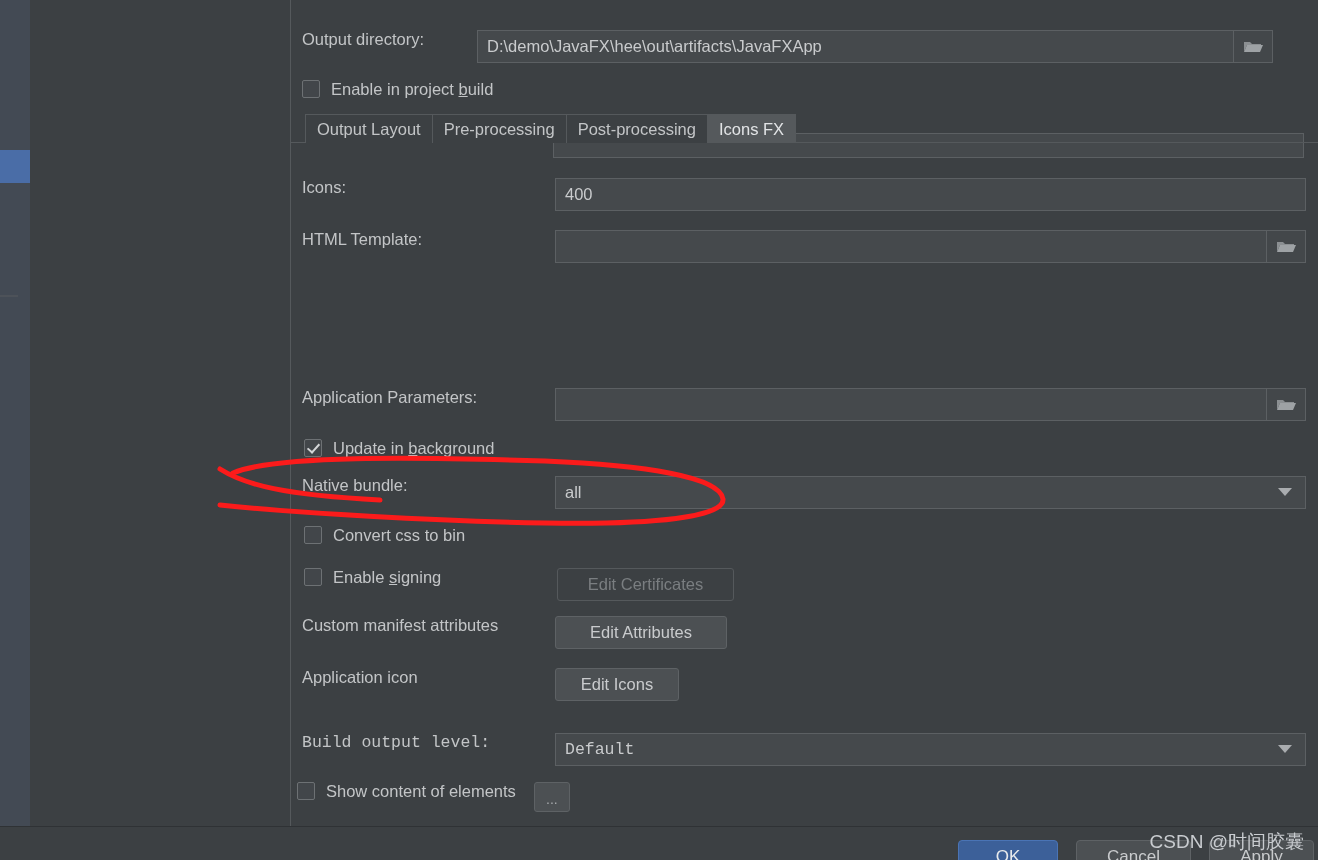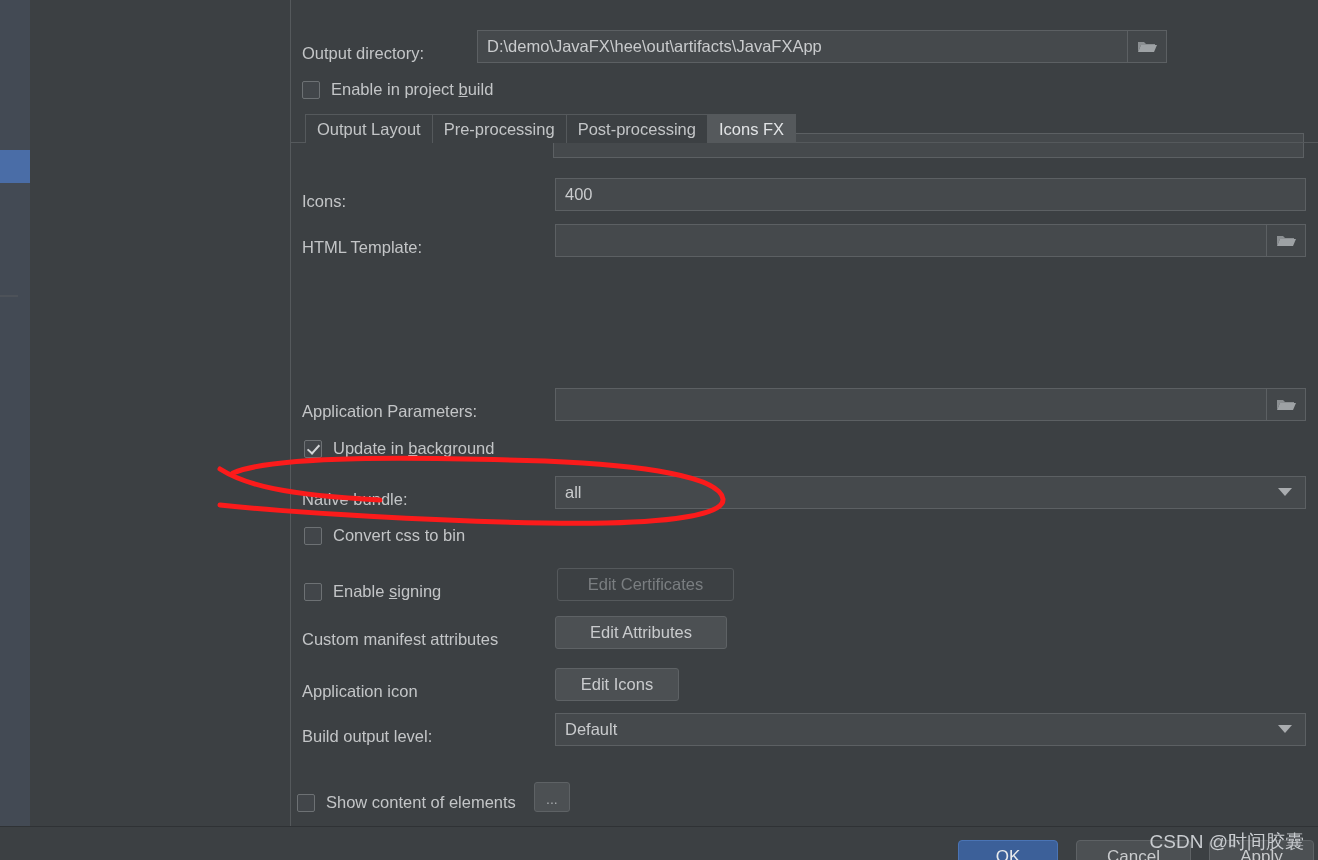--- a/index.html
+++ b/index.html
@@ -62,21 +62,21 @@
     background: #3c4043;
     overflow: hidden;
   }
 
   
   .row {
     position: absolute;
     left: 0;
     width: 1027px;
     display: flex;
-    align-items: flex-end;
+    align-items: flex-start;
   }
   .lbl {
     font-size: 16.5px;
     color: #c3c5c7;
     white-space: nowrap;
   }
   .lbl u { text-decoration: underline; }
 
   
   .field {
@@ -264,21 +264,21 @@
     <div class="rail-line"></div>
   </div>
 
   <div class="left-pane"></div>
   <div class="pane-divider"></div>
 
   <div class="content">
 
     <div class="row" style="top:30px;">
       <div class="lbl" style="width:175px; margin-left:11px;">Output directory:</div>
-      <div class="field" style="width:690px;">
+      <div class="field" style="width:796px;">
         <span>D:\demo\JavaFX\hee\out\artifacts\JavaFXApp</span>
         <span class="browse">
           <svg class="folder-ico" width="20" height="16" viewBox="0 0 20 16">
             <path d="M1 3 h6 l2 2 h9 v1 H4 L1 13 Z" fill="#8b8f92"></path>
             <path d="M1 13 L4 6 h16 l-3 7 Z" fill="#9ea2a5"></path>
           </svg>
         </span>
       </div>
     </div>
 
@@ -299,21 +299,21 @@
       <div class="field empty" style="width:751px; margin-left:262px; height:25px;"></div>
     </div>
 
     <div class="row" style="top:178px;">
       <div class="lbl" style="width:253px; margin-left:11px;">Icons:</div>
       <div class="field" style="width:751px;">
         <span>400</span>
       </div>
     </div>
 
-    <div class="row" style="top:224px;">
+    <div class="row" style="top:230px;">
       <div class="lbl" style="width:253px; margin-left:11px;">HTML Template:</div>
       <div class="field" style="width:751px;">
         <span></span>
         <span class="browse">
           <svg class="folder-ico" width="20" height="16" viewBox="0 0 20 16">
             <path d="M1 3 h6 l2 2 h9 v1 H4 L1 13 Z" fill="#8b8f92"></path>
             <path d="M1 13 L4 6 h16 l-3 7 Z" fill="#9ea2a5"></path>
           </svg>
         </span>
       </div>
@@ -365,21 +365,21 @@
     <div class="row" style="top:616px;">
       <div class="lbl" style="width:253px; margin-left:11px;">Custom manifest attributes</div>
       <span class="btn" style="width:172px;">Edit  Attributes</span>
     </div>
 
     <div class="row" style="top:668px;">
       <div class="lbl" style="width:253px; margin-left:11px;">Application icon</div>
       <span class="btn" style="width:124px;">Edit Icons</span>
     </div>
 
-    <div class="row" style="top:713px;">
+    <div class="row" style="top:733px;font-family:Liberation Mono, monospace;">
       <div class="lbl" style="width:253px; margin-left:11px;">Build output level:</div>
       <div class="field" style="width:751px;">
         <span>Default</span>
         <span class="combo-arrow">
           <svg width="14" height="9" viewBox="0 0 14 9">
             <path d="M0 0 L14 0 L7 8 Z" fill="#a9acaf"></path>
           </svg>
         </span>
       </div>
     </div>

